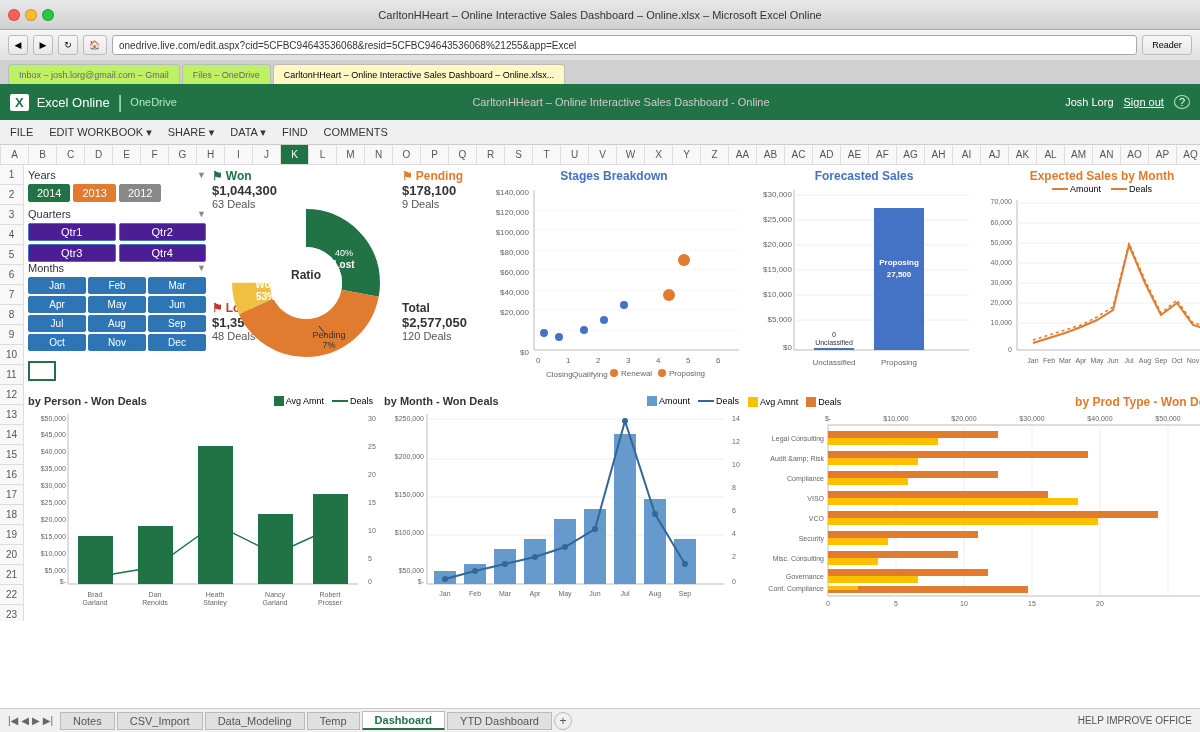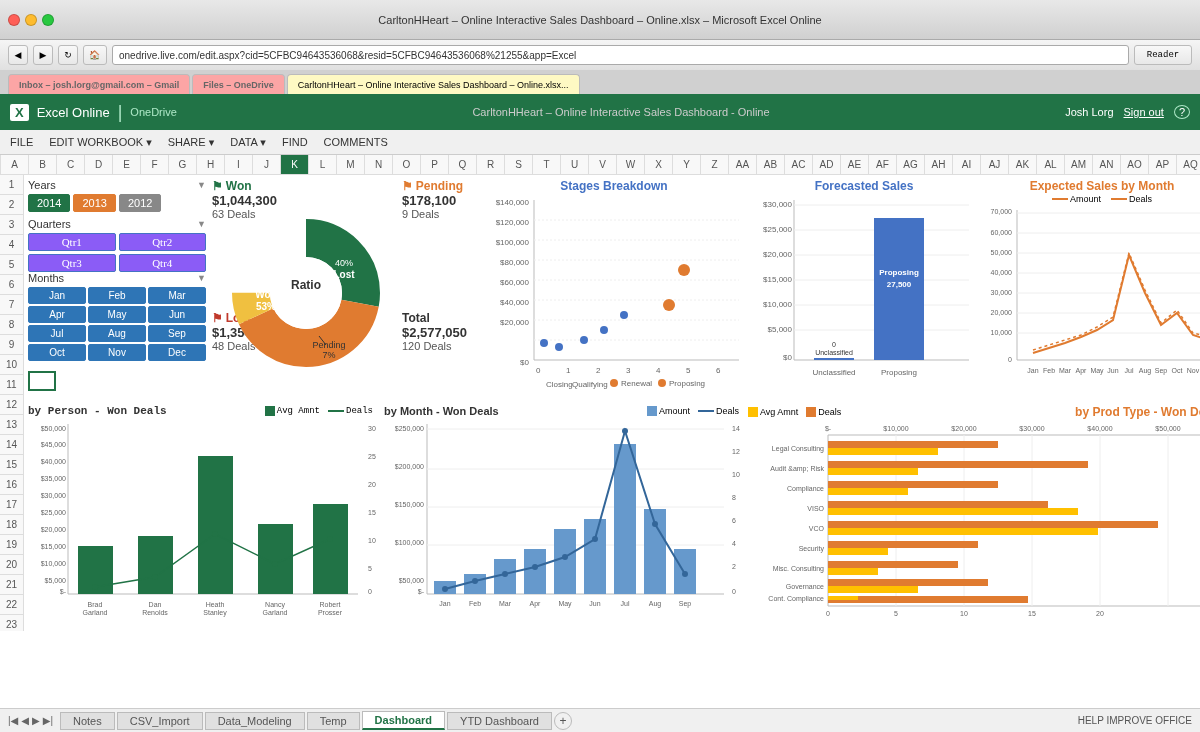--- a/index.html
+++ b/index.html
@@ -1,39 +1,39 @@
 <!DOCTYPE html>
 <html><head>
   <meta charset="utf-8">
   <style>
     * { box-sizing: border-box; margin: 0; padding: 0; }
     body { font-family: 'Segoe UI', Arial, sans-serif; font-size: 11px; background: #fff; overflow: hidden; }
 
     
     .mac-titlebar {
-      height: 40px; background: linear-gradient(to bottom, #e8e8e8, #d0d0d0);
+      height: 30px; background: linear-gradient(to bottom, #e8e8e8, #d0d0d0);
       display: flex; align-items: center; justify-content: space-between;
       padding: 0 8px; border-bottom: 1px solid #aaa;
     }
     .mac-buttons { display: flex; gap: 5px; }
     .mac-btn { width: 12px; height: 12px; border-radius: 50%; border: 1px solid rgba(0,0,0,0.2); }
     .mac-btn.close { background: #ff5f57; }
     .mac-btn.minimize { background: #febc2e; }
     .mac-btn.maximize { background: #28c840; }
     .mac-title { font-size: 11px; color: #333; position: absolute; left: 50%; transform: translateX(-50%); }
     .mac-controls { display: flex; align-items: center; gap: 8px; font-size: 11px; color: #555; }
     .browser-toolbar { height: 30px; display: flex; align-items: center; gap: 5px; padding: 0 8px; background: linear-gradient(to bottom, #f5f5f5, #e0e0e0); }
     .nav-btn { width: 20px; height: 20px; border-radius: 3px; border: 1px solid #bbb; background: linear-gradient(to bottom, #f8f8f8, #e8e8e8); cursor: pointer; display: flex; align-items: center; justify-content: center; font-size: 9px; }
     .address-bar { flex: 1; height: 20px; border: 1px solid #aaa; border-radius: 3px; padding: 0 6px; font-size: 10px; background: #fff; color: #333; }
     
     
     .browser-tabs { height: 24px; display: flex; align-items: flex-end; padding: 0 8px; gap: 2px; background: #d0d0d0; }
     .browser-tab { height: 20px; padding: 0 10px; border-radius: 4px 4px 0 0; border: 1px solid #bbb; border-bottom: none; font-size: 10px; display: flex; align-items: center; cursor: pointer; }
     .browser-tab.active { background: #fef9c3; }
-    .browser-tab.inactive { background: #fca5a5; color: #666; font-weight: bold; }
+    .browser-tab.inactive { background: #bef264; color: #666; }
 
     
     .excel-header { height: 36px; background: #217346; display: flex; align-items: center; padding: 0 10px; justify-content: space-between; }
     .excel-x { background: #fff; color: #217346; font-weight: bold; padding: 1px 5px; font-size: 13px; border-radius: 2px; }
     .excel-app-title { color: #fff; font-size: 13px; }
     .excel-file-title { color: #fff; font-size: 12px; text-align: center; }
     .excel-user { color: #fff; font-size: 11px; display: flex; align-items: center; gap: 10px; }
     .sign-out-btn { color: #fff; text-decoration: underline; cursor: pointer; font-size: 11px; }
 
     
@@ -42,21 +42,21 @@
     .ribbon-menu span { font-size: 11px; color: #333; cursor: pointer; }
     .ribbon-cols { display: flex; height: 20px; align-items: center; overflow: hidden; background: #fff; border-bottom: 1px solid #ddd; }
     .col-header { min-width: 28px; height: 20px; border-right: 1px solid #ddd; display: flex; align-items: center; justify-content: center; font-size: 10px; color: #555; background: #f8f8f8; flex-shrink: 0; }
     .col-header.selected { background: #217346; color: #fff; }
     .row-headers { width: 24px; flex-shrink: 0; border-right: 1px solid #ddd; background: #f8f8f8; }
     .row-header { height: 20px; display: flex; align-items: center; justify-content: center; font-size: 10px; color: #555; border-bottom: 1px solid #ddd; }
     .filter-btn { padding: 2px 8px; border: 1px solid #ccc; border-radius: 2px; font-size: 11px; cursor: pointer; }
     .filter-btn.active-green { background: #217346; color: #fff; border-color: #217346; }
     .filter-btn.active-orange { background: #e07b30; color: #fff; border-color: #e07b30; }
     .filter-btn.active-gray { background: #888; color: #fff; border-color: #888; }
-    .filter-btn.qtr-blue { background: #8b5cf6; color: #fff; border-color: #4472c4; font-family: Liberation Serif, serif; }
+    .filter-btn.qtr-blue { background: #4c1d95; color: #fff; border-color: #4472c4; }
     .filter-btn.month-teal { background: #2e75b6; color: #fff; border-color: #2e75b6; font-size: 10px; padding: 2px 4px; }
 
     
     .sheet-tabs { position: fixed; bottom: 0; left: 0; right: 0; height: 24px; background: #f0f0f0; border-top: 1px solid #ccc; display: flex; align-items: center; padding: 0 8px; gap: 2px; }
     .sheet-tab { padding: 2px 12px; border: 1px solid #bbb; font-size: 11px; cursor: pointer; background: #e0e0e0; color: #555; }
     .sheet-tab.active { background: #fff; color: #217346; border-bottom: 2px solid #217346; font-weight: bold; }
     .tab-nav { display: flex; align-items: center; gap: 3px; margin-right: 5px; }
     .tab-nav-btn { font-size: 10px; color: #666; cursor: pointer; }
     .add-sheet-btn { width: 18px; height: 18px; border: 1px solid #bbb; border-radius: 50%; display: flex; align-items: center; justify-content: center; font-size: 12px; cursor: pointer; color: #555; }
 
@@ -73,21 +73,21 @@
   </div>
   <span class="mac-title">CarltonHHeart – Online Interactive Sales Dashboard – Online.xlsx – Microsoft Excel Online</span>
 </div>
 
 <div class="browser-toolbar">
   <div class="nav-btn">◀</div>
   <div class="nav-btn">▶</div>
   <div class="nav-btn">↻</div>
   <div class="nav-btn" style="width:24px;">🏠</div>
   <input class="address-bar" type="text" value="onedrive.live.com/edit.aspx?cid=5CFBC94643536068&amp;resid=5CFBC94643536068%21255&amp;app=Excel" style="">
-  <div class="nav-btn" style="width:58px; font-size:9px;font-family:Liberation Mono, monospace;">Reader</div>
+  <div class="nav-btn" style="width:50px; font-size:9px;">Reader</div>
 </div>
 
 <div class="browser-tabs">
   <div class="browser-tab inactive" style="font-size:9px; max-width:200px; overflow:hidden; white-space:nowrap;">Inbox – josh.lorg@gmail.com – Gmail</div>
   <div class="browser-tab inactive" style="font-size:9px;">Files – OneDrive</div>
   <div class="browser-tab active" style="font-size:9px; max-width:300px; overflow:hidden; white-space:nowrap;">CarltonHHeart – Online Interactive Sales Dashboard – Online.xlsx...</div>
 </div>
 
 <div class="excel-header">
   <div style="display:flex; align-items:center; gap:8px;">
@@ -438,21 +438,21 @@
         <text x="147" y="168" text-anchor="middle" font-size="7" fill="#666">Jul</text>
         <text x="163" y="168" text-anchor="middle" font-size="7" fill="#666">Aug</text>
         <text x="179" y="168" text-anchor="middle" font-size="7" fill="#666">Sep</text>
         <text x="195" y="168" text-anchor="middle" font-size="7" fill="#666">Oct</text>
         <text x="211" y="168" text-anchor="middle" font-size="7" fill="#666">Nov</text>
         <text x="227" y="168" text-anchor="middle" font-size="7" fill="#666">Dec</text>
       </svg>
     </div>
 
     <div style="position:absolute; left:4px; top:230px; width:345px; height:220px;">
-      <div style="display:flex; align-items:center; justify-content:space-between; margin-bottom:2px;font-family:Liberation Mono, monospace;">
+      <div style="display:flex; align-items:center; justify-content:space-between; margin-bottom:2px;">
         <span style="font-size:11px; font-weight:bold; color:#333;">by Person - Won Deals</span>
         <div style="display:flex; gap:8px;">
           <div style="display:flex; align-items:center; gap:2px; font-size:9px;">
             <div style="width:10px; height:10px; background:#217346;"></div>
             <span>Avg Amnt</span>
           </div>
           <div style="display:flex; align-items:center; gap:2px; font-size:9px;">
             <div style="width:16px; height:2px; background:#217346;"></div>
             <span>Deals</span>
           </div>

